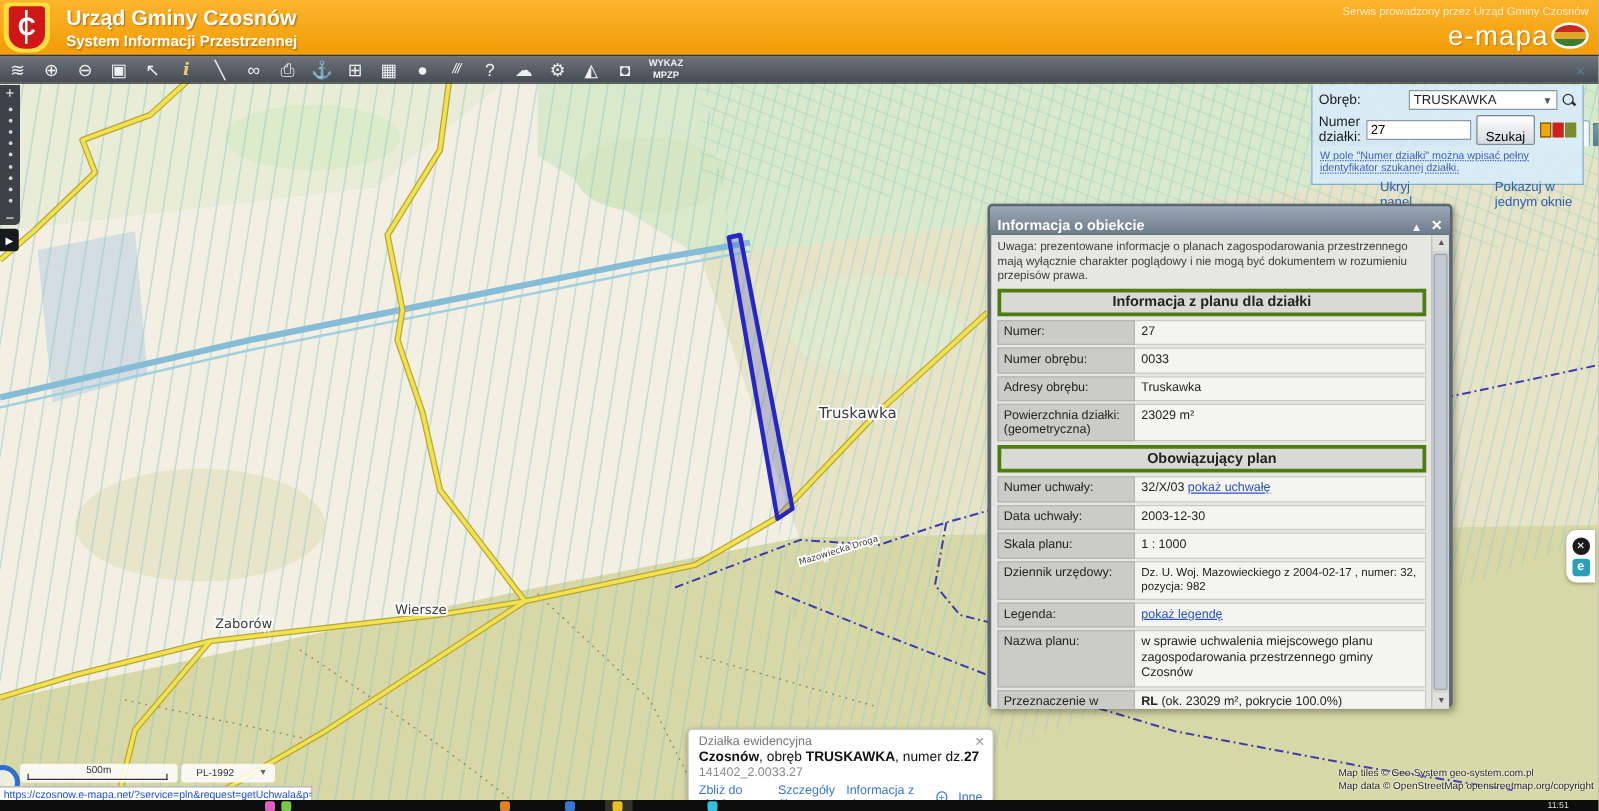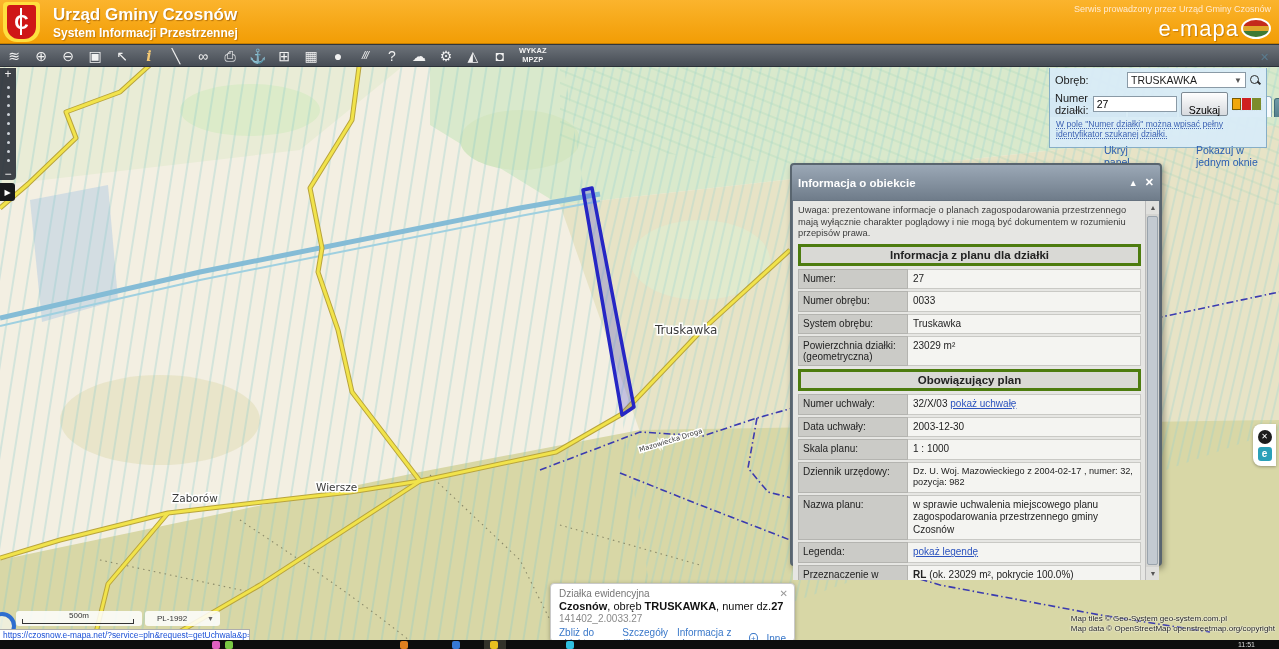--- a/index.html
+++ b/index.html
@@ -69,21 +69,21 @@
     font-size:10.5px;padding:11px 7px;cursor:pointer;font-family:"Liberation Sans",sans-serif;}
   .swatches{display:flex;gap:1px;}
   .sw{width:9px;height:12px;}
   .phint{margin:3px 6px 0 6px;font-size:8.6px;color:#3f64b4;line-height:1.2;text-decoration:underline dotted;}
   .plinks{margin:4px 6px 0 6px;font-size:10.5px;color:#2a5db0;display:flex;gap:14px;}
   .plinks span{cursor:pointer;padding-left:48px;}
 
   
   .dialog{position:absolute;left:790px;top:163px;width:372px;height:403px;background:#66727f;
     border:2px solid #59656f;border-radius:4px;box-shadow:2px 3px 6px rgba(0,0,0,.35);}
-  .dtitle{height:35px;background:linear-gradient(#9ba8b6,#6f7c8a);display:flex;align-items:center;
+  .dtitle{height:22px;background:linear-gradient(#9ba8b6,#6f7c8a);display:flex;align-items:flex-end;
     color:#fff;font-size:11.5px;font-weight:bold;padding:0 6px;border-radius:2px 2px 0 0;}
   .dtitle .sp{flex:1;}
   .dtitle .tbn{cursor:pointer;font-size:9px;margin-left:7px;}
   .dbody{position:relative;margin:1px;height:379px;background:#e6e6e3;overflow:hidden;
     padding:4px 18px 4px 5px;font-size:10px;color:#222;}
   .warn{font-size:9.3px;color:#3c3c3c;line-height:1.25;margin-bottom:4px;}
   .sech{background:#d9d9d5;border:3px solid #4d7c0f;text-align:center;font-weight:bold;font-size:11.5px;
     padding:2px 0;margin:3px 0;}
   .drow{display:flex;margin-bottom:2px;}
   .dl{width:110px;background:#cbcbc7;border:1px solid #b4b4b0;padding:3px 4px;flex:none;}
@@ -310,21 +310,21 @@
 
       <div class="drow">
         <span class="dl">Numer:</span>
         <span class="dv">27</span>
       </div>
       <div class="drow">
         <span class="dl">Numer obrębu:</span>
         <span class="dv">0033</span>
       </div>
       <div class="drow">
-        <span class="dl">System obrębu:</span>
+        <span class="dl">Adresy obrębu:</span>
         <span class="dv">Truskawka</span>
       </div>
       <div class="drow">
         <span class="dl">
           <span>Powierzchnia działki:</span><br>
           <span>(geometryczna)</span>
         </span>
         <span class="dv">23029 m²</span>
       </div>
 
@@ -343,28 +343,28 @@
       </div>
       <div class="drow">
         <span class="dl">Skala planu:</span>
         <span class="dv">1 : 1000</span>
       </div>
       <div class="drow">
         <span class="dl">Dziennik urzędowy:</span>
         <span class="dv" style="font-size:9.2px">Dz. U. Woj. Mazowieckiego z 2004-02-17 , numer: 32, pozycja: 982</span>
       </div>
       <div class="drow">
-        <span class="dl">Nazwa planu:</span>
-        <span class="dv">w sprawie uchwalenia miejscowego planu zagospodarowania przestrzennego gminy Czosnów</span>
-      </div>
-      <div class="drow">
         <span class="dl">Legenda:</span>
         <span class="dv">
           <span class="lnk">pokaż legendę</span>
         </span>
+      </div>
+      <div class="drow">
+        <span class="dl">Nazwa planu:</span>
+        <span class="dv">w sprawie uchwalenia miejscowego planu zagospodarowania przestrzennego gminy Czosnów</span>
       </div>
       <div class="drow">
         <span class="dl">Przeznaczenie w planie:</span>
         <span class="dv">
           <b>RL</b>
           <span>(ok. 23029 m², pokrycie 100.0%)</span><br>
           <span>Tereny leśne</span>
           <span class="lnk">szczegóły</span>
         </span>
       </div>

